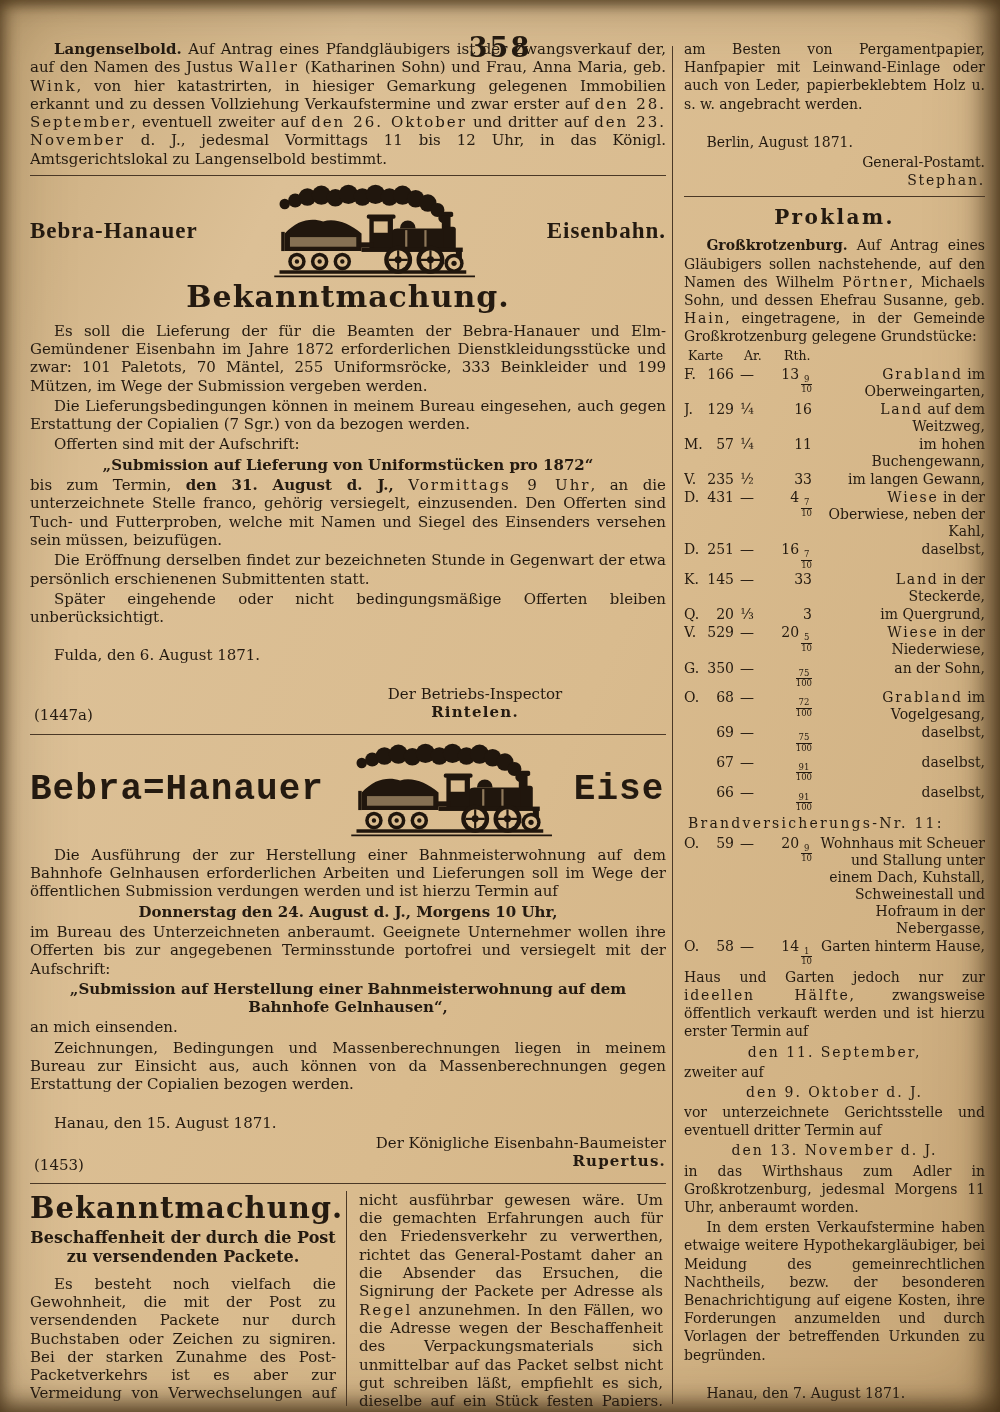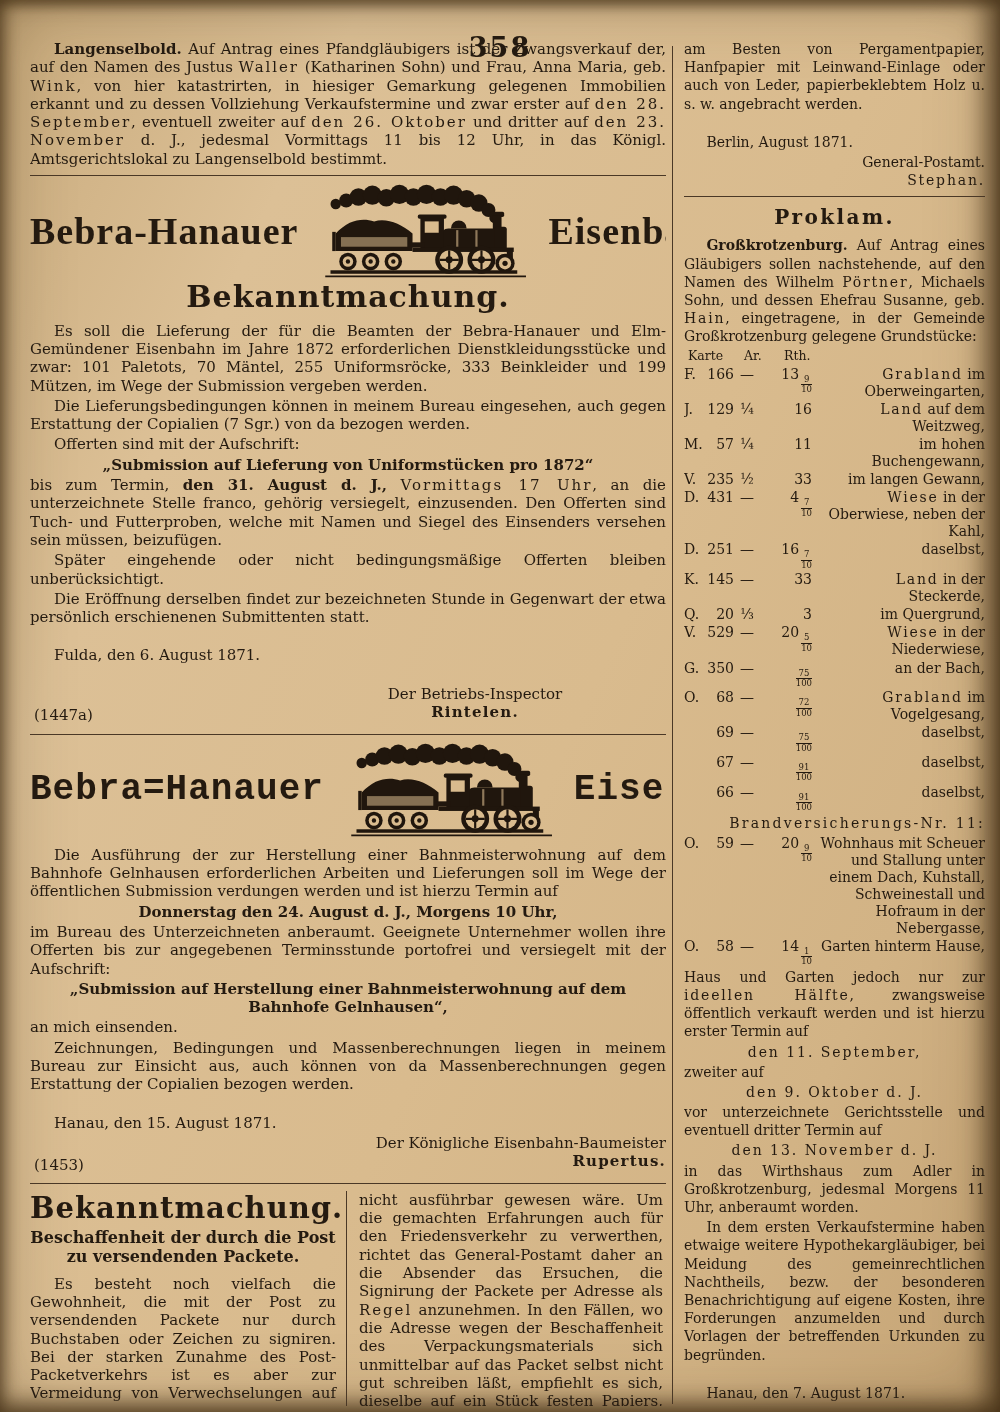--- a/index.html
+++ b/index.html
@@ -15,21 +15,21 @@
     font-size:15px;line-height:1.22;text-align:justify;}
   .rightcol{position:absolute;left:684px;top:40px;width:301px;height:1366px;overflow:hidden;
     font-size:14px;line-height:1.3;text-align:justify;}
   .vrule{position:absolute;left:672px;top:46px;bottom:8px;width:1px;background:#4a3826;}
   .rule{height:1px;background:#4a3826;border:none;margin:7px 0;}
   p{margin:0 0 2px 0;}
   .ind{text-indent:1.6em;}
   .b{font-weight:bold;}
   .sp{letter-spacing:.13em;}
   .banner{display:flex;align-items:center;justify-content:space-between;margin:4px 0 0 0;}
-  .btitle{font-family:"Liberation Serif",serif;font-weight:bold;font-size:38px;letter-spacing:1px;white-space:nowrap;}
+  .btitle{font-family:"Liberation Serif",serif;font-weight:bold;font-size:23px;letter-spacing:1px;white-space:nowrap;}
   .fraktur{font-family:Liberation Mono, monospace;font-size:36px;}
   .loco{width:250px;height:96px;flex:0 0 auto;}
   .bek{font-weight:bold;font-size:30px;text-align:center;letter-spacing:1px;margin:0 0 6px 0;}
   .quote{text-align:center;font-weight:bold;margin:2px 0;}
   .dateline{text-indent:1.6em;margin-top:20px;}
   .sigwrap{position:relative;margin:2px 0 2px 0;min-height:42px;}
   .ref{position:absolute;left:4px;bottom:2px;}
   .sig-off{width:330px;margin-left:auto;margin-right:26px;text-align:center;margin-top:20px;}
   .sigc{text-align:right;}
   .signame{font-weight:bold;letter-spacing:.08em;}
@@ -46,21 +46,21 @@
   .t-row{display:flex;align-items:flex-start;line-height:1.22;margin:1px 0;font-size:14px;}
   .t-k{width:20px;flex:0 0 auto;}
   .t-n{width:30px;flex:0 0 auto;text-align:right;}
   .t-ar{width:26px;flex:0 0 auto;text-align:center;}
   .t-rth{width:52px;flex:0 0 auto;text-align:right;padding-right:6px;white-space:nowrap;}
   .t-desc{flex:1;text-align:right;}
   .frac{display:inline-flex;flex-direction:column;font-size:8.5px;line-height:1.1;
     vertical-align:-3px;text-align:center;margin-left:2px;}
   .frac .fn{border-bottom:1px solid #241a10;padding:0 1px;}
   .termin{text-align:center;letter-spacing:.14em;margin:2px 0;}
-  .brandh{letter-spacing:.16em;margin:2px 0 2px 4px;text-align:right;}
+  .brandh{letter-spacing:.16em;margin:2px 0 2px 4px;text-align:left;}
   .hiddendefs{position:absolute;width:0;height:0;overflow:hidden;}
 </style>
 </head>
 <body>
 
 <svg class="hiddendefs" aria-hidden="true">
   <symbol id="loco-sym" viewBox="0 0 260 110">
     <g fill="#20160d">
       <circle cx="30" cy="24" r="6"></circle>
         <circle cx="42" cy="20" r="8"></circle>
@@ -143,23 +143,23 @@
         <svg class="loco" viewBox="0 0 260 110">
             <use href="#loco-sym"></use>
           </svg>
         <span class="btitle">Eisenbahn.</span>
       </div>
       <div class="bek">Bekanntmachung.</div>
       <p class="ind">Es soll die Lieferung der für die Beamten der Bebra-Hanauer und Elm-Gemündener Eisenbahn im Jahre 1872 erforderlichen Dienstkleidungsstücke und zwar: 101 Paletots, 70 Mäntel, 255 Uniformsröcke, 333 Beinkleider und 199 Mützen, im Wege der Submission vergeben werden.</p>
       <p class="ind">Die Lieferungsbedingungen können in meinem Bureau eingesehen, auch gegen Erstattung der Copialien (7 Sgr.) von da bezogen werden.</p>
       <p class="ind">Offerten sind mit der Aufschrift:</p>
       <p class="quote">„Submission auf Lieferung von Uniformstücken pro 1872“</p>
-      <p><span>bis zum Termin, </span><span class="b">den 31. August d. J.,</span><span> </span><span class="sp">Vormittags 17 Uhr</span><span>, an die unterzeichnete Stelle franco, gehörig versiegelt, einzusenden. Den Offerten sind Tuch- und Futterproben, welche mit Namen und Siegel des Einsenders versehen sein müssen, beizufügen.</span></p>
+      <p><span>bis zum Termin, </span><span class="b">den 31. August d. J.,</span><span> </span><span class="sp">Vormittags 9 Uhr</span><span>, an die unterzeichnete Stelle franco, gehörig versiegelt, einzusenden. Den Offerten sind Tuch- und Futterproben, welche mit Namen und Siegel des Einsenders versehen sein müssen, beizufügen.</span></p>
+      <p class="ind">Die Eröffnung derselben findet zur bezeichneten Stunde in Gegenwart der etwa persönlich erschienenen Submittenten statt.</p>
       <p class="ind">Später eingehende oder nicht bedingungsmäßige Offerten bleiben unberücksichtigt.</p>
-      <p class="ind">Die Eröffnung derselben findet zur bezeichneten Stunde in Gegenwart der etwa persönlich erschienenen Submittenten statt.</p>
       <p class="dateline">Fulda, den 6. August 1871.</p>
       <div class="sigwrap">
         <span class="ref">(1447a)</span>
         <div class="sig-off">
           <div>Der Betriebs-Inspector</div>
           <div class="signame">Rintelen.</div>
         </div>
       </div>
     </section>
     <div class="rule"></div>
@@ -295,21 +295,21 @@
             <span class="t-desc"><span class="sp">Wiese</span><span> in der Niederwiese,</span></span>
           </div>
           <div class="t-row">
             <span class="t-k">G.</span>
             <span class="t-n">350</span>
             <span class="t-ar">—</span>
             <span class="t-rth"><span class="frac">
                 <span class="fn">75</span>
                 <span class="fd">100</span>
               </span></span>
-            <span class="t-desc">an der Bach,</span>
+            <span class="t-desc">an der Sohn,</span>
           </div>
           <div class="t-row">
             <span class="t-k">O.</span>
             <span class="t-n">68</span>
             <span class="t-ar">—</span>
             <span class="t-rth"><span class="frac">
                 <span class="fn">72</span>
                 <span class="fd">100</span>
               </span></span>
             <span class="t-desc"><span class="sp">Grabland</span><span> im Vogelgesang,</span></span>

